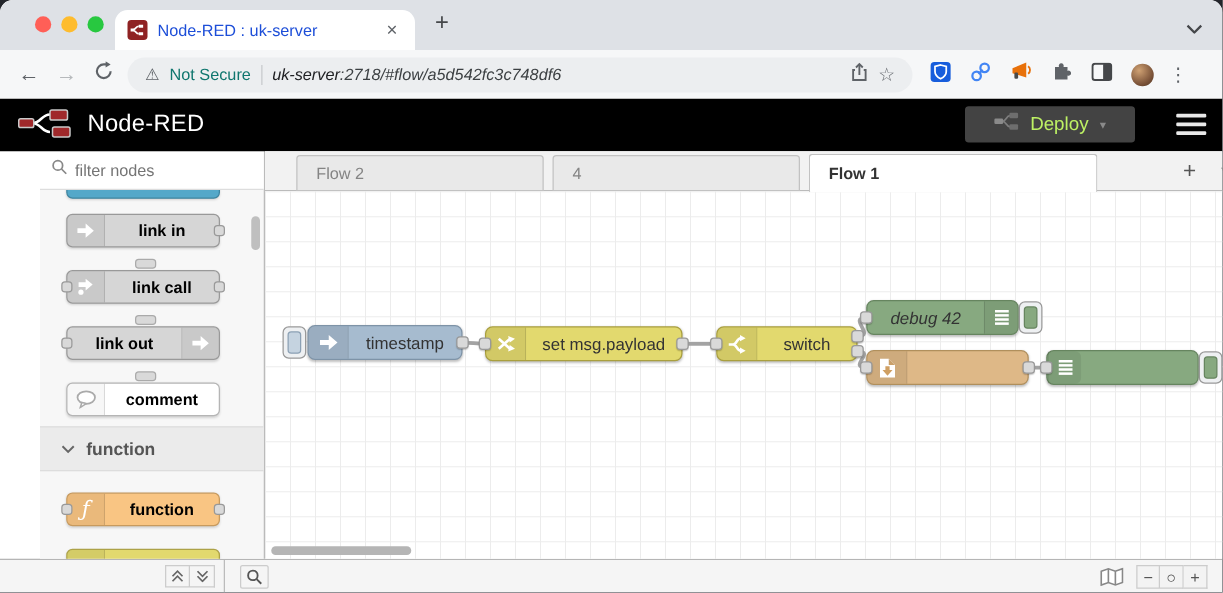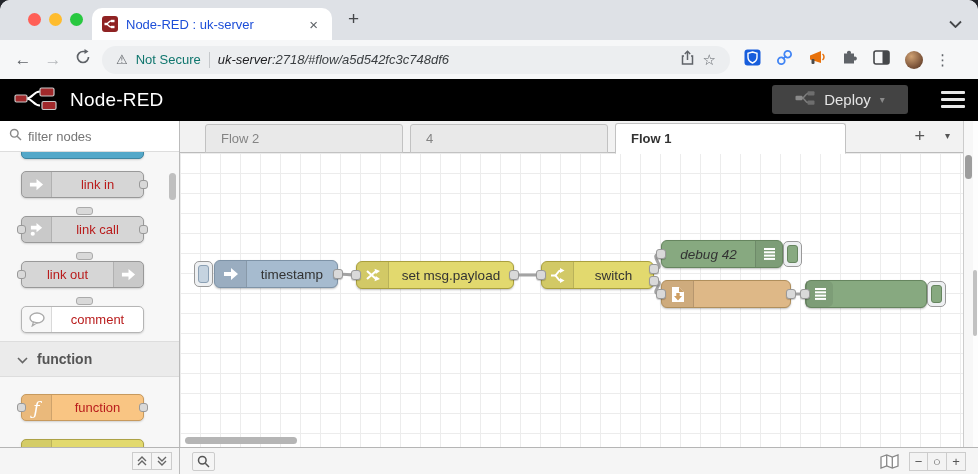--- a/index.html
+++ b/index.html
@@ -39,44 +39,44 @@
   .menu-dots { font-size:15px; color:#5f6368; margin-left:12px; }
   .avatar { width:18px; height:18px; border-radius:50%;
             background:radial-gradient(circle at 35% 30%, #cfa173, #7a5238 65%, #4c3322); }
 
   
   .nr-header { height:42px; background:#000; position:relative; display:flex; align-items:center; }
   .nr-logo { margin-left:14px; }
   .nr-title { color:#fff; font-size:19px; margin-left:8px; letter-spacing:0.2px; }
   .deploy { position:absolute; right:70px; top:6px; width:136px; height:29px; background:#434343;
             border-radius:3px; display:flex; align-items:center; justify-content:center; gap:9px; }
-  .deploy-label { color:#e5e5e5; font-size:15px; }
+  .deploy-label { color:#bef264; font-size:15px; }
   .deploy-caret { color:#8a8a8a; font-size:10px; }
   .hamburger { position:absolute; right:13px; top:12px; }
   .hamburger div { width:24px; height:3.2px; background:#e8e8e8; margin-bottom:3.6px; border-radius:1px; }
 
   
-  .main { display:flex; height:326px; }
+  .main { display:flex; height:326px;padding-left:32px; }
   .sidebar { width:180px; background:#f7f7f7; border-right:1px solid #bbb; display:flex;
              flex-direction:column; flex:none; }
   .filter-row { height:31px; background:#fff; border-bottom:1px solid #ddd; display:flex;
                 align-items:center; padding:0 9px; gap:6px; flex:none; }
   .filter-row input { border:none; background:transparent; outline:none; font-size:13px;
                       color:#777; width:130px; font-family:inherit; }
   .palette { position:relative; flex:1; overflow:hidden; }
 
   .pnode { position:absolute; left:21px; width:123px; height:27px; border-radius:5px;
            border:1px solid #999; display:flex; align-items:stretch;
            box-shadow:0 1px 2px rgba(0,0,0,0.15); }
   .picon { width:30px; display:flex; align-items:center; justify-content:center;
            background:rgba(0,0,0,0.06); flex:none; }
   .picon.l { border-right:1px solid rgba(0,0,0,0.12); border-radius:4px 0 0 4px; }
   .picon.r { border-left:1px solid rgba(0,0,0,0.12); border-radius:0 4px 4px 0; }
   .plabel { flex:1; display:flex; align-items:center; justify-content:center; font-size:13px;
-            color:#b91c1c; white-space:nowrap; }
+            color:#000000; white-space:nowrap;font-weight:bold; }
   .pport { position:absolute; width:9px; height:9px; background:#d9d9d9; border:1px solid #999;
            border-radius:3px; top:8px; }
   .pport.l { left:-5px; } .pport.r { right:-5px; }
   .pbump { position:absolute; left:76px; width:17px; height:8px; background:#d9d9d9;
            border:1px solid #aaa; border-radius:3px; }
   .pcat { position:absolute; left:0; right:0; top:189px; height:36px; background:#ebebeb;
           border-top:1px solid #ddd; border-bottom:1px solid #ddd; display:flex;
           align-items:center; gap:9px; padding:0 17px; }
   .pcat-label { font-weight:bold; font-size:14px; color:#555; }
   .pal-thumb { position:absolute; right:3px; top:21px; width:7px; height:27px; background:#bfbfbf;

